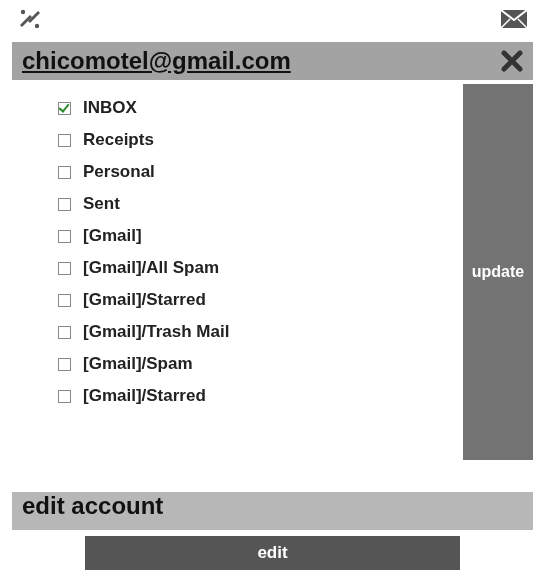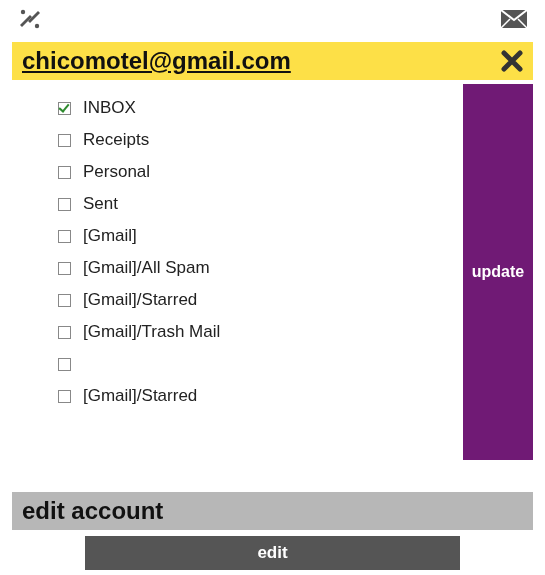--- a/index.html
+++ b/index.html
@@ -13,21 +13,21 @@
   }
   .topbar {
     height: 34px;
     padding: 4px 18px 0 18px;
     display: flex;
     justify-content: space-between;
     align-items: center;
   }
   .topbar svg { display: block; }
   .header-bar {
-    background: #fde047;
+    background: #a3a3a3;
     margin: 8px 12px 0 12px;
     height: 38px;
     display: flex;
     align-items: center;
     justify-content: space-between;
     padding: 0 10px;
   }
   .header-title {
     font-size: 24px;
     font-weight: bold;
@@ -41,20 +41,21 @@
   }
   .folder-col {
     flex: 1;
     padding: 8px 0 8px 46px;
   }
   .folder-item {
     display: flex;
     align-items: center;
     height: 32px;
     gap: 12px;
+    font-weight: bold;
   }
   .cb {
     width: 13px;
     height: 13px;
     border: 1px solid #888;
     background: #fff;
     position: relative;
     flex: 0 0 auto;
   }
   .cb.checked::after {
@@ -67,35 +68,34 @@
     border: solid #2e8b2e;
     border-width: 0 2px 2px 0;
     transform: rotate(40deg);
   }
   .folder-label {
     font-size: 17px;
     color: #222;
   }
   .update-col {
     width: 70px;
-    background: #701a75;
+    background: #737373;
     color: #fff;
     display: flex;
     align-items: center;
     justify-content: center;
     font-size: 16px;
     font-weight: bold;
     height: 376px;
   }
   .edit-header {
     background: #b7b7b7;
     margin: 32px 12px 0 12px;
     height: 38px;
     display: flex;
-    align-items: center;
     padding: 0 10px;
   }
   .edit-title {
     font-size: 24px;
     font-weight: bold;
     color: #111;
   }
   .edit-button-row {
     margin: 6px 12px 0 12px;
     display: flex;
@@ -174,20 +174,21 @@
       <div class="folder-item">
         <span class="cb"></span>
         <span class="folder-label">[Gmail]/Starred</span>
       </div>
       <div class="folder-item">
         <span class="cb"></span>
         <span class="folder-label">[Gmail]/Trash Mail</span>
       </div>
       <div class="folder-item">
         <span class="cb"></span>
+        <span class="folder-label">[Gmail]/Spam</span>
       </div>
       <div class="folder-item">
         <span class="cb"></span>
         <span class="folder-label">[Gmail]/Starred</span>
       </div>
     </div>
   <div class="update-col">
     <span>update</span>
   </div>
 </div>

